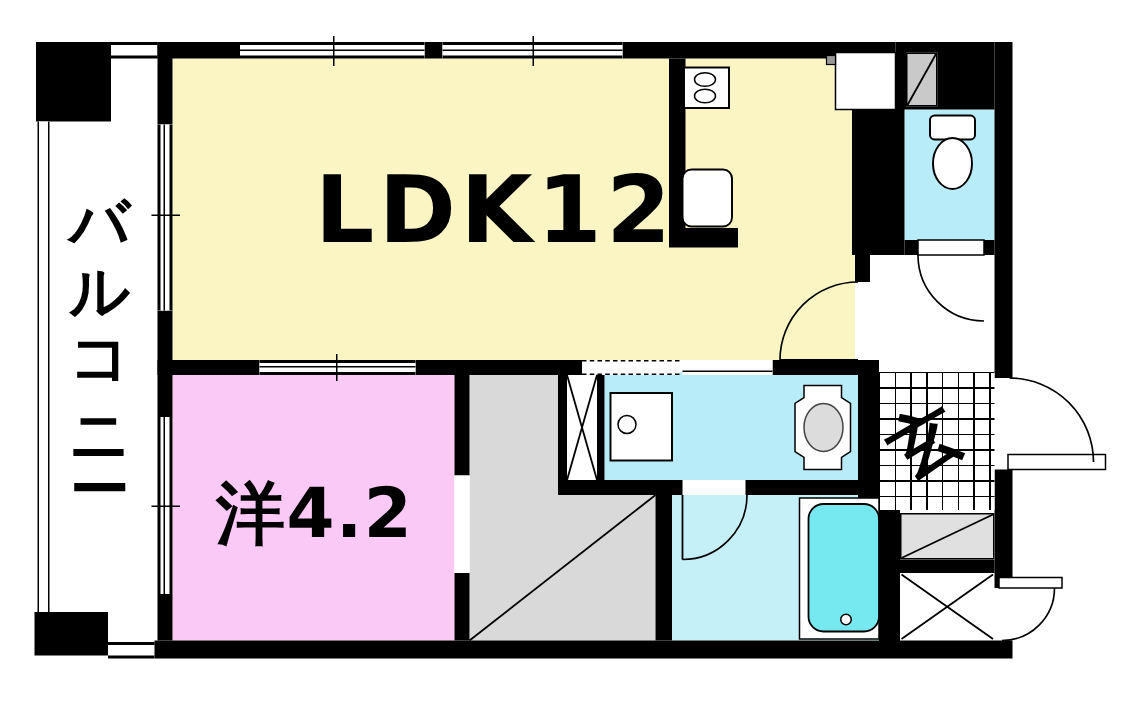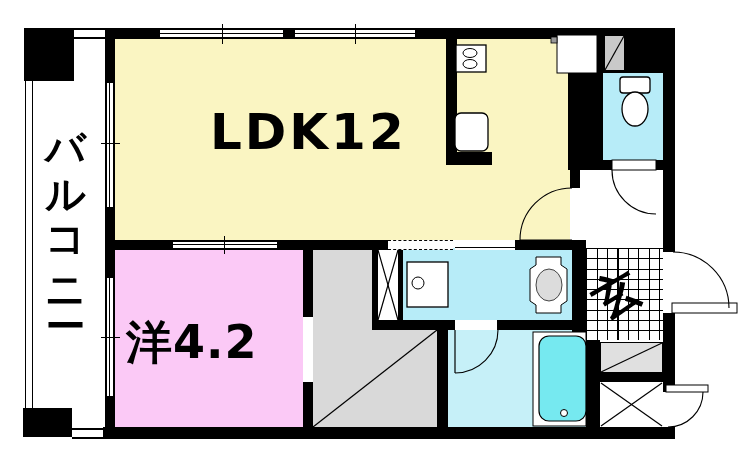--- a/index.html
+++ b/index.html
@@ -28,21 +28,21 @@
   .dotted-v{position:absolute;width:0;border-left:1px dotted #000;}
   .grid-tile{
     position:absolute;background-color:#fff;
     background-image:
       repeating-linear-gradient(to right,#000 0,#000 1px,transparent 1px,transparent 10.5px),
       repeating-linear-gradient(to bottom,#000 0,#000 1px,transparent 1px,transparent 10.3px);
   }
   .rail-v{position:absolute;background:#fff;border-left:1px solid #000;border-right:1px solid #000;box-sizing:border-box;}
   .rail-h{position:absolute;background:#fff;border-top:2px solid #000;border-bottom:2px solid #000;box-sizing:border-box;}
   .label{position:absolute;font-weight:bold;white-space:nowrap;}
-  #ldk-label{font-size:50px;letter-spacing:3px;}
+  #ldk-label{font-size:62px;letter-spacing:3px;}
   #western-label{font-size:46px;letter-spacing:1px;}
   #balcony-label{font-size:40px;writing-mode:vertical-rl;letter-spacing:5px;line-height:1;}
   #genkan-label{font-size:46px;transform:rotate(-30deg);}
   svg.overlay{position:absolute;left:0;top:0;pointer-events:none;}
   .ln{stroke:#000;stroke-width:1.2;fill:none;}
   .arc{stroke:#000;stroke-width:1.1;fill:none;}
   .fix{stroke:#000;stroke-width:1.3;fill:#fff;}
   .fix-thin{stroke:#000;stroke-width:1;fill:#fff;}
   .fix-gray{stroke:#444;stroke-width:1;fill:var(--fixgray);}
   .tubfill{stroke:#000;stroke-width:1.2;fill:var(--tub);}
@@ -162,17 +162,17 @@
 
     <path class="fix-thin" d="M 536 257 h 25 v 8 l 6 4 v 32 l -6 4 v 8 h -25 v -8 l -6 -4 v -32 l 6 -4 z"></path>
     <ellipse class="fix-gray" cx="549" cy="285" rx="13" ry="16"></ellipse>
 
     <rect class="fix-thin" x="533" y="332" width="53" height="94"></rect>
     <rect class="tubfill" x="539" y="336" width="47" height="85" rx="10"></rect>
     <circle class="fix-thin" cx="564" cy="413" r="3.5"></circle>
   </svg>
 
   <div class="label" id="ldk-label" style="left:210px;top:103px;">LDK12</div>
-  <div class="label" id="western-label" style="left:126px;top:312px;text-align:center;">洋4.2</div>
+  <div class="label" id="western-label" style="left:144px;top:312px;text-align:center;">洋4.2</div>
   <div class="label" id="balcony-label" style="left:46px;top:103px;">バルコニー</div>
   <div class="label" id="genkan-label" style="left:594px;top:264px;">玄</div>
 
 </div>
 
 </body></html>

